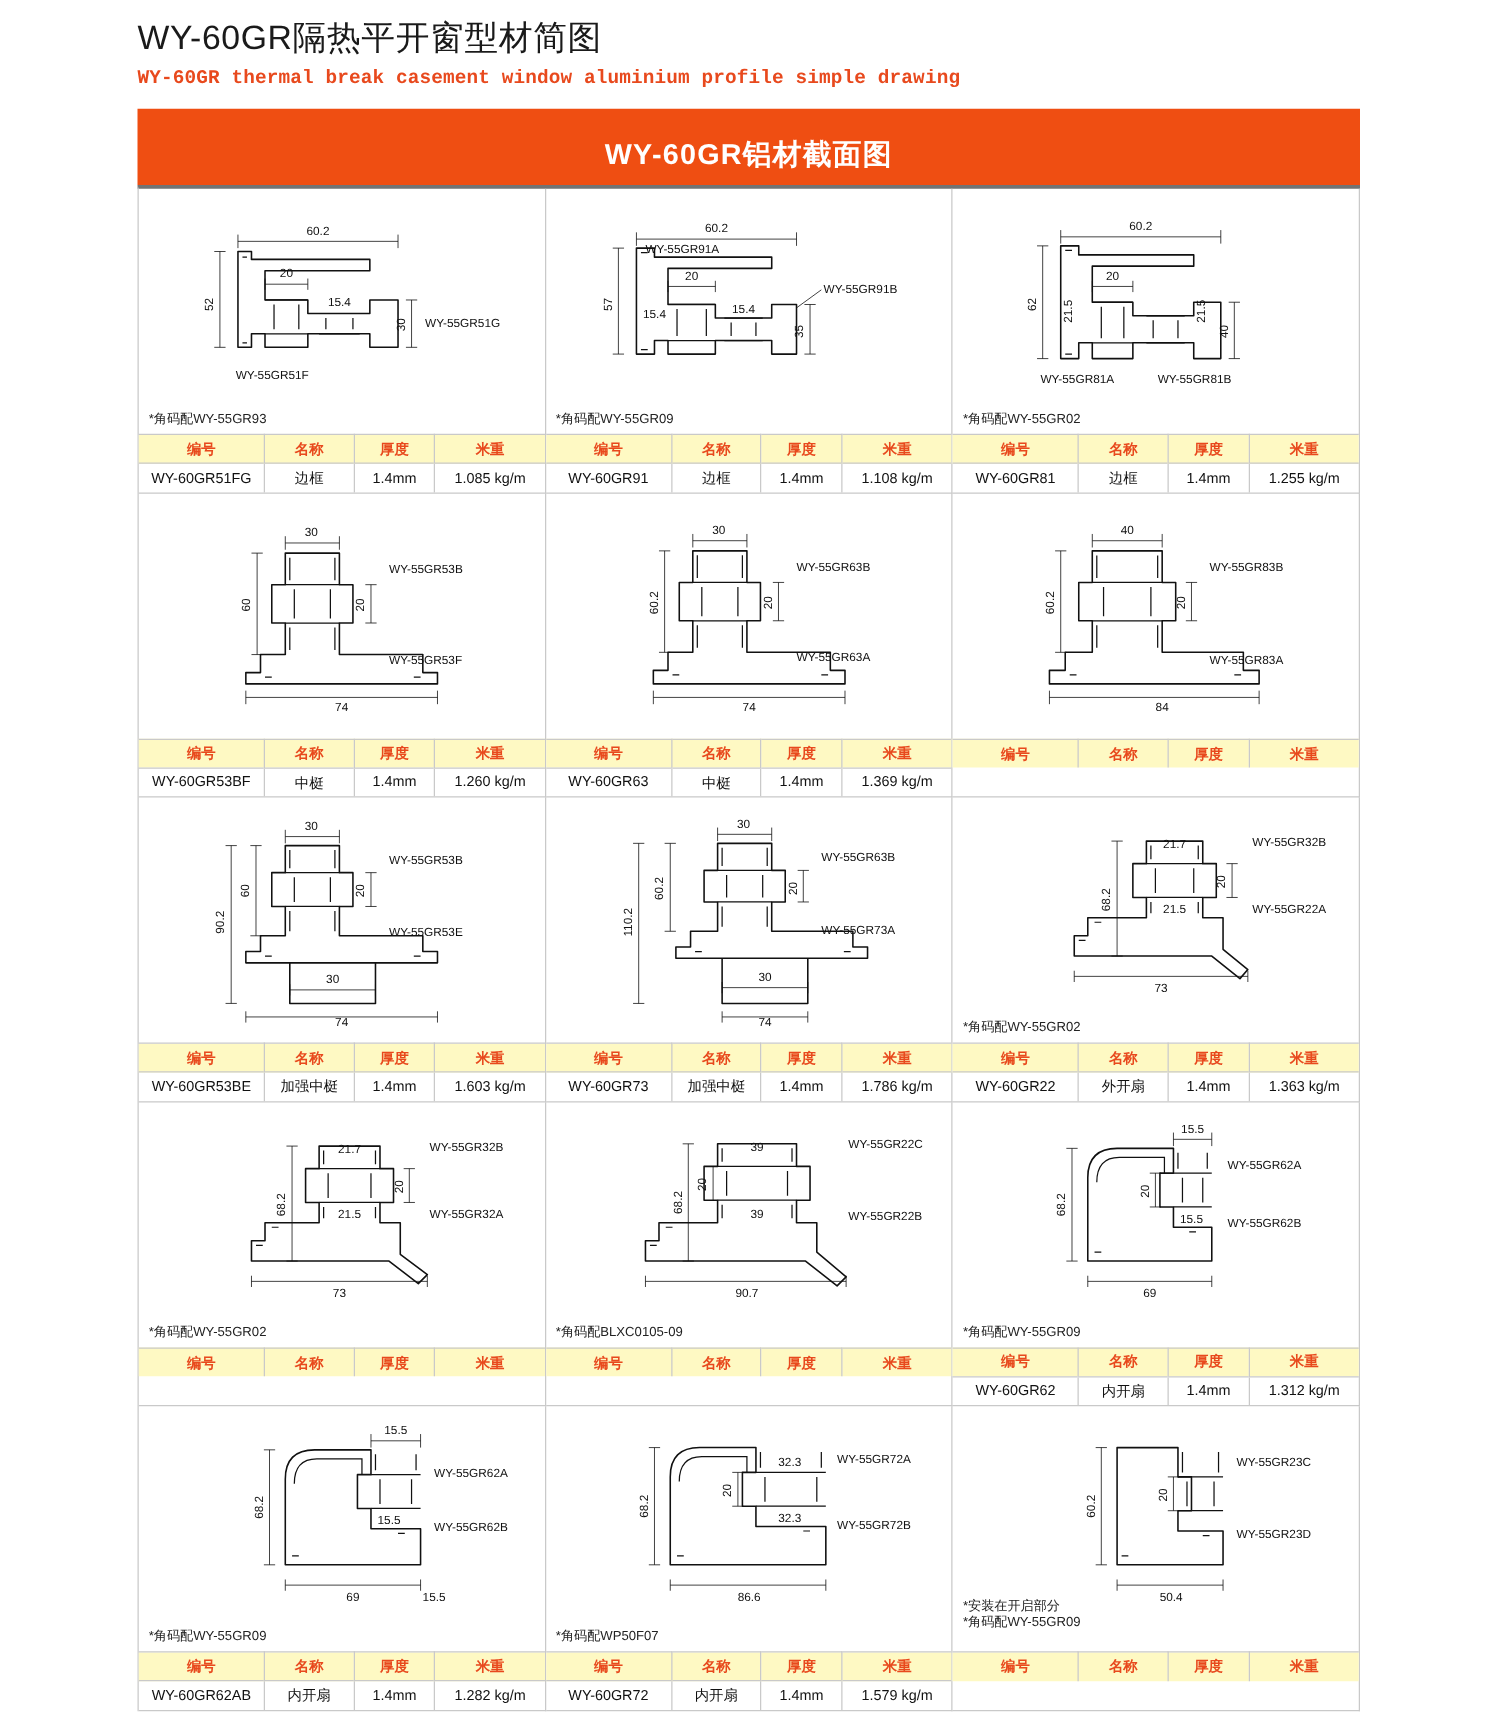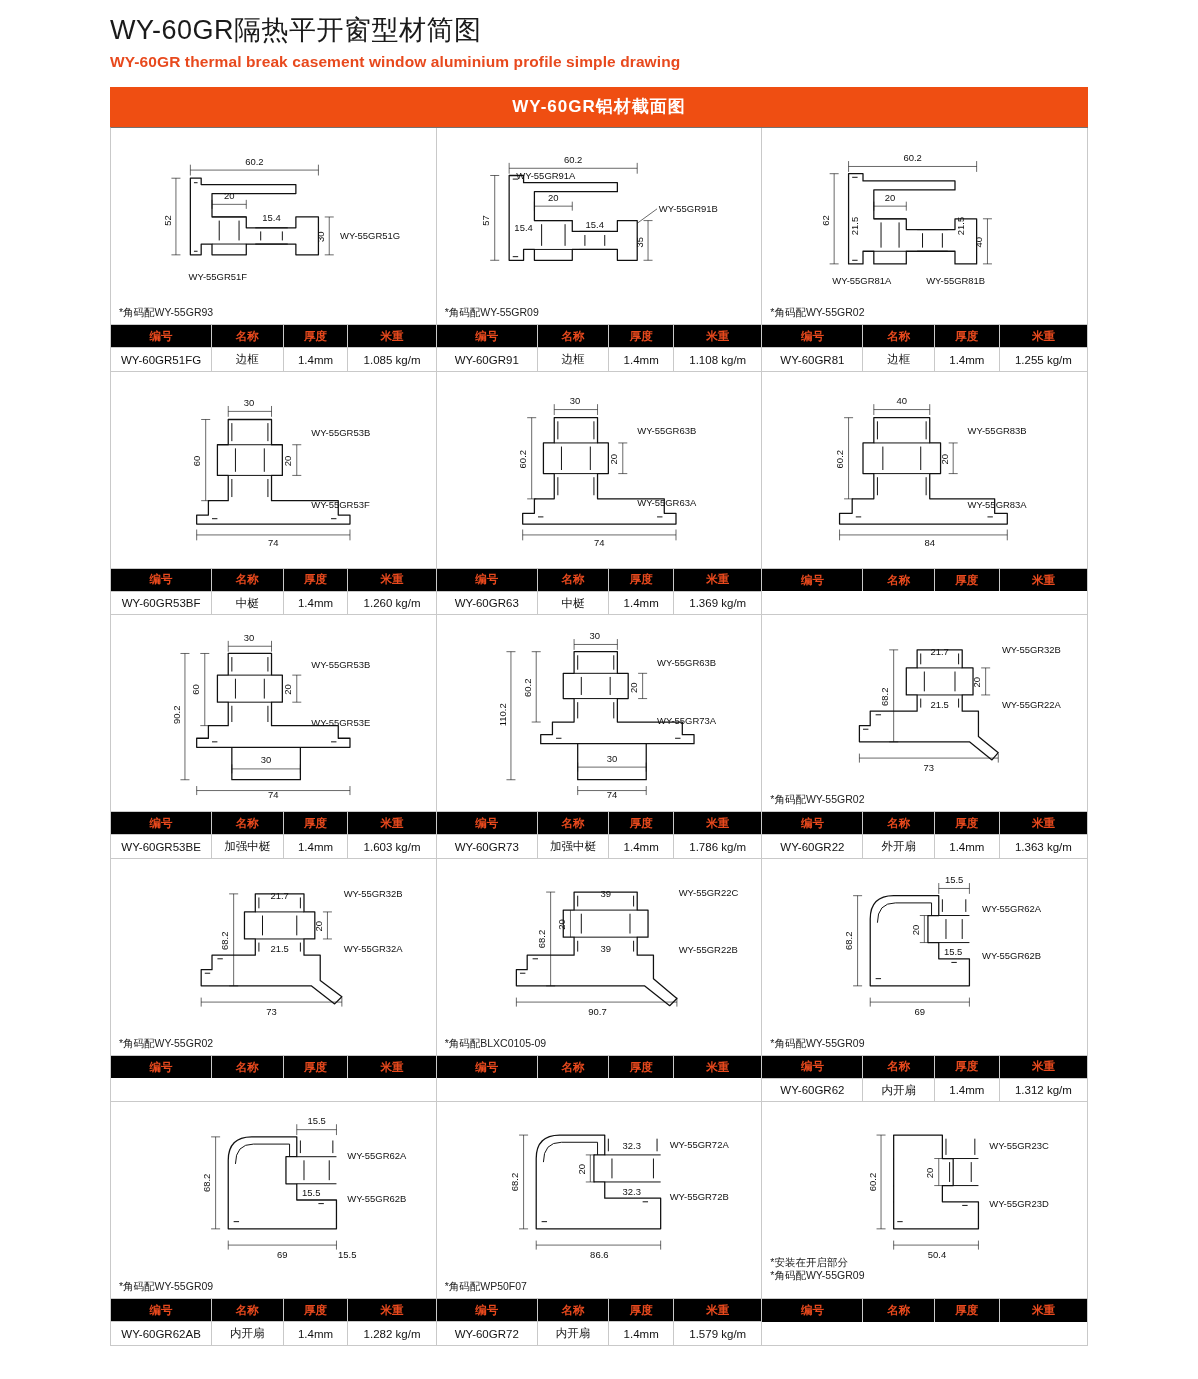--- a/index.html
+++ b/index.html
@@ -12,38 +12,38 @@
   }
   .page { position: relative; width: 1198px; height: 1151px; }
 
   .header { padding: 14px 0 0 110px; }
   .title-cn {
     font-size: 27px; font-weight: 400; letter-spacing: .5px;
     color: #1a1a1a; line-height: 1.2; margin: 0 0 7px 0;
   }
   .title-en {
     font-size: 15.5px; color: #e8491d; font-weight: 600;
-    letter-spacing: .1px; margin: 0;
+    letter-spacing: .1px; margin: 0; font-family: Liberation Mono, monospace;
   }
 
   .banner {
     margin: 16px 110px 0 110px;
     background: #ef4e12;
     color: #ffffff;
     text-align: center;
-    font-size: 17px;
+    font-size: 23px;
     font-weight: 700;
     letter-spacing: 1px;
-    padding: 8px 0 9px 0;
+    padding: 21px 0 9px 0;
   }
 
   .grid {
     margin: 0 110px 0 110px;
     border-left: 1px solid #c9c9c9;
-    border-top: 1px solid #737373;
+    border-top: 3px solid #737373;
     display: grid;
     grid-template-columns: repeat(3, 1fr);
   }
   .cell {
     border-right: 1px solid #c9c9c9;
     border-bottom: 1px solid #c9c9c9;
     padding: 0;
     display: flex;
     flex-direction: column;
   }
@@ -75,21 +75,21 @@
     border-right: 1px solid #c9c9c9;
     text-align: center;
     height: 23px;
     padding: 0 1px;
     font-weight: 400;
   }
   table.spec th:last-child, table.spec td:last-child { border-right: none; }
   table.spec th {
     color: #e8491d;
     font-weight: 700;
-    background: #000000;
+    background: #fef9c3;
   }
   table.spec td { color: #111; }
   table.spec col.c1 { width: 31%; }
   table.spec col.c2 { width: 22%; }
   table.spec col.c3 { width: 20%; }
   table.spec col.c4 { width: 27%; }
 
   
   svg text { font-family: "Liberation Sans", sans-serif; font-size: 10.5px; fill: #111; }
   svg .lbl { font-size: 10.5px; }

